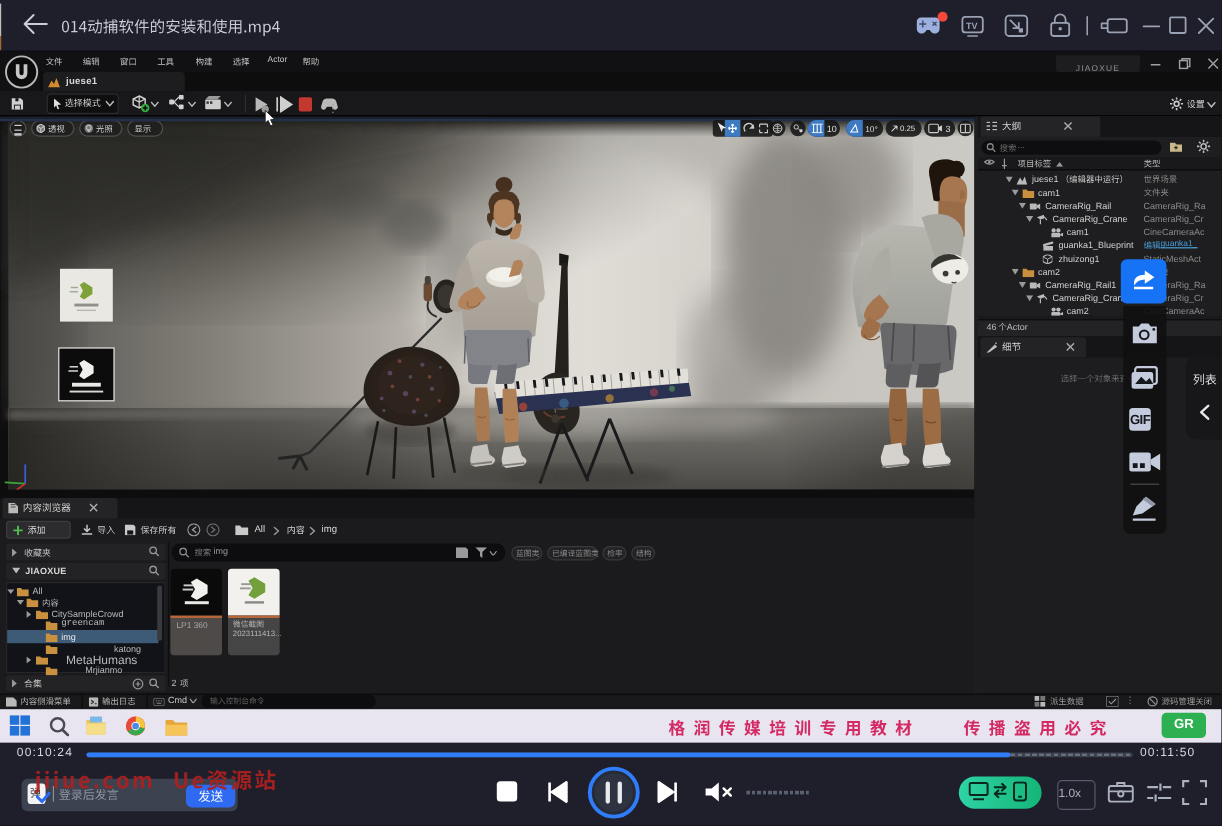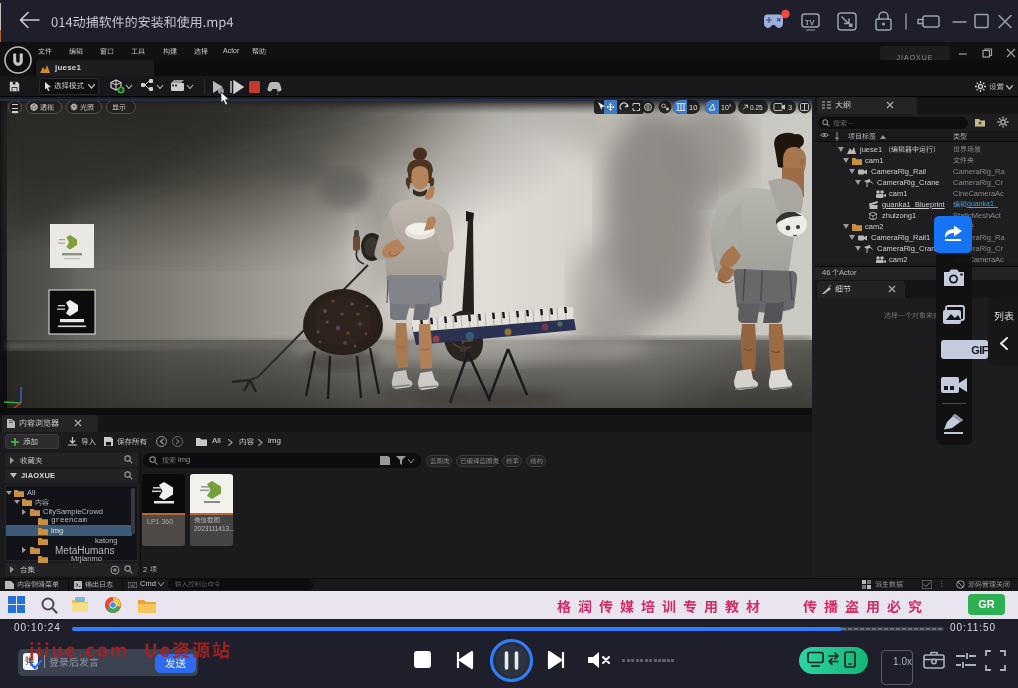--- a/index.html
+++ b/index.html
@@ -537,21 +537,21 @@
       <circle cx="6" cy="2" r="1.8" fill="#b9b9b9"></circle>
       <rect x="0" y="4" width="7.5" height="4" rx="1" fill="#b9b9b9"></rect>
       <path d="M7.5 5 l2.5-1 v3 l-2.5-1" fill="#b9b9b9"></path>
     </svg>
     <div class="a" style="left:889px;top:189px;font-size:7.5px;color:#cfcfcf;white-space:nowrap;">cam1</div>
     <div class="a" style="left:953px;top:189px;font-size:7.5px;color:#8a8a8a;white-space:nowrap;">CineCameraAc</div>
     <svg class="i" style="left:869px;top:201px" width="9" height="8" viewBox="0 0 9 8">
       <path d="M0 2.5 L8.5 0 L9 2 L.5 4.5 Z" fill="#b9b9b9"></path>
       <rect x=".5" y="4" width="8" height="4" fill="#b9b9b9"></rect>
     </svg>
-    <div class="a" style="left:882px;top:200px;font-size:7.5px;color:#cfcfcf;white-space:nowrap;text-decoration:underline;">guanka1_Blueprint</div>
+    <div class="a" style="left:882px;top:200px;font-size:7.5px;color:#cfcfcf;white-space:nowrap;">guanka1_Blueprint</div>
     <svg style="position:absolute;left:953px;top:200px;" width="14" height="9">
       <path transform="translate(0 6.9) scale(.1 -.1)" d="M3 4L4 -1C10 1 17 4 24 7L23 11C16 8 8 6 3 4ZM4 30C5 30 7 30 14 32C12 27 9 23 8 22C6 19 5 18 3 17C4 16 4 14 5 13C6 14 8 14 24 18C24 19 23 21 23 22L12 20C17 26 21 34 25 42L21 44C20 42 19 39 17 36L9 35C13 42 17 49 20 57L15 59C13 50 8 41 6 39C5 36 4 35 3 34C3 33 4 31 4 30ZM44 25L44 14L38 14L38 25ZM47 25L52 25L52 14L47 14ZM34 29L34 -5L38 -5L38 10L44 10L44 -3L47 -3L47 10L52 10L52 -3L56 -3L56 10L61 10L61 0C61 -1 61 -1 60 -1C60 -1 59 -1 57 -1C58 -2 58 -4 58 -5C61 -5 62 -5 64 -4C65 -4 65 -2 65 -1L65 29L61 29ZM56 25L61 25L61 14L56 14ZM42 58C43 56 45 53 45 51L29 51L29 36C29 25 28 10 22 -1C23 -2 25 -4 26 -4C33 7 34 23 34 35L64 35L64 51L51 51C50 54 49 57 47 59ZM34 47L60 47L60 39L34 39ZM109 53L127 53L127 46L109 46ZM104 57L104 42L132 42L132 57ZM76 23C76 24 78 24 81 24L87 24L87 14L73 12L74 7L87 9L87 -5L92 -5L92 10L100 12L100 16L92 15L92 24L98 24L98 29L92 29L92 40L87 40L87 29L80 29C82 34 84 40 86 46L99 46L99 51L87 51C88 53 88 55 89 58L84 59C83 56 83 53 82 51L73 51L73 46L81 46C80 40 78 35 77 34C76 30 75 28 74 28C75 27 75 24 76 23ZM127 33L127 27L109 27L109 33ZM98 5L99 1L127 3L127 -6L132 -6L132 3L137 4L137 8L132 8L132 33L137 33L137 37L100 37L100 33L104 33L104 6ZM127 23L127 17L109 17L109 23ZM127 13L127 7L109 6L109 13Z" fill="#4a9fd8"></path>
     </svg>
     <div class="a" style="left:967px;top:200px;font-size:7px;color:#4a9fd8;white-space:nowrap;text-decoration:underline">guanka1_</div>
     <svg class="i" style="left:869px;top:212px" width="8" height="8" viewBox="0 0 8 8">
       <path d="M4 0 L8 2 v4 L4 8 L0 6 v-4 z" fill="none" stroke="#b9b9b9" stroke-width="1"></path>
       <path d="M0 2 l4 2 l4-2 M4 4 v4" stroke="#b9b9b9" stroke-width=".8" fill="none"></path>
     </svg>
     <div class="a" style="left:882px;top:211px;font-size:7.5px;color:#cfcfcf;white-space:nowrap;">zhuizong1</div>
     <div class="a" style="left:953px;top:211px;font-size:7.5px;color:#8a8a8a;white-space:nowrap;">StaticMeshAct</div>
@@ -949,21 +949,21 @@
     <div class="a" style="left:799px;top:647px;width:69px;height:27px;background:linear-gradient(90deg,#2fd3a4,#14b578);border-radius:14px"></div>
     <svg class="i" style="left:807px;top:651px" width="52" height="18" viewBox="0 0 52 18">
 <g stroke="#08281e" stroke-width="1.7" fill="none">
         <rect x="1" y="1.5" width="15" height="10" rx="1.5"></rect>
         <path d="M4 15 h9"></path>
         <path d="M22 5 h9 m-3-2.8 L31 5 l-3 2.8 M31 10.5 h-9 m3-2.8 L22 10.5 l3 2.8" stroke-linecap="round" stroke-linejoin="round"></path>
         <rect x="38" y="1" width="10" height="15" rx="2"></rect>
         <path d="M41.5 13 h3"></path>
       </g>
     </svg>
-    <div class="a" style="left:881px;top:650px;width:32px;height:35px;border:1.5px solid #555b68;border-radius:4px;text-align:right"><span style="font-size:10px;color:#aab0bc;line-height:19px">1.0x</span></div>
+    <div class="a" style="left:881px;top:650px;width:32px;height:25px;border:1.5px solid #555b68;border-radius:4px;text-align:left"><span style="font-size:10px;color:#aab0bc;line-height:19px">1.0x</span></div>
     <svg class="i" style="left:922px;top:650px" width="24" height="21" viewBox="0 0 24 21">
       <g stroke="#aab0bc" stroke-width="1.6" fill="none">
         <rect x="2" y="5" width="20" height="13" rx="2"></rect>
         <path d="M9 5 v-2.5 h6 V5 M2 9.5 h20"></path>
         <circle cx="12" cy="11.5" r="2.2"></circle>
       </g>
     </svg>
     <svg class="i" style="left:955px;top:651px" width="22" height="19" viewBox="0 0 22 19">
       <g stroke="#aab0bc" stroke-width="1.8" fill="none">
         <path d="M1 5 h9 M14 5 h7 M1 14 h5 M10 14 h11"></path>
@@ -988,21 +988,21 @@
       <path d="M2 4 h5 l2-2.5 h6 L17 4 h5 v14 H2 z" fill="#c3cbdc"></path>
       <circle cx="11.5" cy="11" r="4.5" fill="#15171c"></circle>
       <circle cx="11.5" cy="11" r="2.8" fill="#c3cbdc"></circle>
       <circle cx="19.5" cy="6.5" r="1.2" fill="#15171c"></circle>
     </svg>
     <svg class="i" style="left:942px;top:305px" width="24" height="21" viewBox="0 0 24 21">
       <rect x="4" y="1" width="18" height="14" rx="2" fill="none" stroke="#c3cbdc" stroke-width="1.8"></rect>
       <rect x="1" y="5" width="18" height="14" rx="2" fill="#c3cbdc"></rect>
       <path d="M4 15 l5-6 4 4 3-3 3 5 z" fill="#15171c"></path>
     </svg>
-    <div class="a" style="left:941px;top:340px;width:47px;height:19px;background:#c3cbdc;border-radius:3px;text-align:right"><span style="font-family:&quot;Liberation Sans&quot;;font-size:11px;font-weight:bold;color:#15171c;line-height:19px;letter-spacing:-.5px">GIF</span></div>
+    <div class="a" style="left:941px;top:340px;width:18px;height:19px;background:#c3cbdc;border-radius:3px;text-align:center"><span style="font-family:&quot;Liberation Sans&quot;;font-size:11px;font-weight:bold;color:#15171c;line-height:19px;letter-spacing:-.5px">GIF</span></div>
     <svg class="i" style="left:941px;top:375px" width="26" height="20" viewBox="0 0 26 20">
       <rect x="0" y="2" width="18" height="16" rx="2" fill="#c3cbdc"></rect>
       <path d="M18 8 l8-5 v14 l-8-5 z" fill="#c3cbdc"></path>
       <rect x="3" y="11" width="4" height="4" fill="#15171c"></rect>
       <rect x="9" y="11" width="4" height="4" fill="#15171c"></rect>
     </svg>
     <div class="a" style="left:942px;top:403px;width:24px;height:1px;background:#4a4a4e"></div>
     <svg class="i" style="left:942px;top:412px" width="23" height="23" viewBox="0 0 23 23">
       <path d="M13 2 L21 8 L10 16 l-8 1.5 L5 10 z" fill="#c3cbdc"></path>
       <path d="M13 2 L21 8 l-2.5 2 L10 4 z" fill="#8f97a8"></path>

